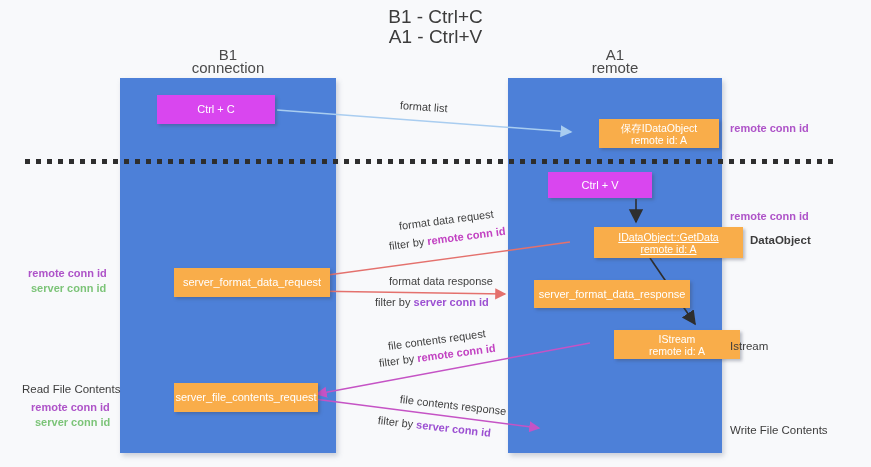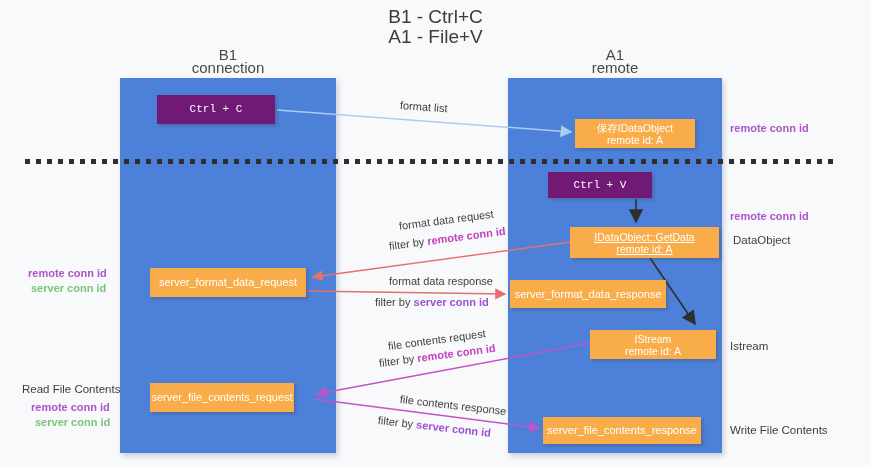--- a/index.html
+++ b/index.html
@@ -5,40 +5,40 @@
   html,body{margin:0;padding:0;}
   body{font-family:"Liberation Sans",sans-serif;background:#e9e9e9;}
   #canvas{position:relative;width:871px;height:467px;background:#f8f9fb;overflow:hidden;}
   .abs{position:absolute;}
   .title{width:100%;text-align:center;top:7px;font-size:19px;line-height:20px;color:#3c3c3c;}
   .lane-head{text-align:center;font-size:15px;line-height:13px;color:#4a4a4a;}
   .lane{background:#4d80d8;box-shadow:2px 3px 5px rgba(100,110,135,.30);}
   .box{display:flex;flex-direction:column;align-items:center;justify-content:center;
        color:#ffffff;font-size:11px;line-height:13px;text-align:center;
        box-shadow:2px 2px 3px rgba(60,70,95,.35);}
-  .orange{background:#f9ad4a;}
-  .green{background:#701a75;font-family:Liberation Mono, monospace;}
+  .orange{background:#f9ad4a;margin-left:24px;}
+  .green{background:#d946ef;}
   .dash-line{height:5px;background:repeating-linear-gradient(to right,#2e2e2e 0 5px,transparent 5px 11px);}
   .side-label{font-size:11px;font-weight:bold;white-space:nowrap;}
   .purple{color:#ae53c8;}
   .lgreen{color:#7cc478;}
   .plain{font-size:11.5px;font-weight:normal;color:#3d3d3d;}
   .arrow-label{font-size:11px;color:#3f3f3f;white-space:nowrap;transform-origin:left center;}
   .v-remote{color:#c243c2;font-weight:bold;}
   .v-server{color:#9c50d2;font-weight:bold;}
   svg{position:absolute;left:0;top:0;pointer-events:none;}
 </style>
 </head>
 <body>
 
 <div id="canvas">
 
   <div class="abs title">
     <div>B1 - Ctrl+C</div>
-    <div>A1 - File+V</div>
+    <div>A1 - Ctrl+V</div>
   </div>
 
   <div class="abs lane-head" style="left:120px;top:48px;width:216px;">
     <div>B1</div>
     <div>connection</div>
   </div>
   <div class="abs lane-head" style="left:508px;top:48px;width:214px;">
     <div>A1</div>
     <div>remote</div>
   </div>
@@ -92,27 +92,24 @@
   <div class="abs box orange" style="left:150px;top:268px;width:156px;height:29px;">
     <div>server_format_data_request</div>
   </div>
   <div class="abs box orange" style="left:590px;top:330px;width:126px;height:29px;font-size:10.5px;line-height:12px;">
     <div>IStream</div>
     <div>remote id: A</div>
   </div>
   <div class="abs box orange" style="left:150px;top:383px;width:144px;height:29px;">
     <div>server_file_contents_request</div>
   </div>
-  <div class="abs box orange" style="left:543px;top:417px;width:158px;height:27px;">
-    <div>server_file_contents_response</div>
-  </div>
 
   <div class="abs side-label purple" style="left:730px;top:122px;">remote conn id</div>
   <div class="abs side-label purple" style="left:730px;top:210px;">remote conn id</div>
-  <div class="abs side-label plain" style="left:733px;top:234px;">DataObject</div>
+  <div class="abs side-label plain" style="left:750px;top:234px;font-weight:bold;">DataObject</div>
   <div class="abs side-label plain" style="left:730px;top:340px;">Istream</div>
   <div class="abs side-label plain" style="left:730px;top:424px;">Write File Contents</div>
 
   <div class="abs side-label purple" style="left:28px;top:267px;">remote conn id</div>
   <div class="abs side-label lgreen" style="left:31px;top:282px;">server conn id</div>
   <div class="abs side-label plain" style="left:22px;top:383px;">Read File Contents</div>
   <div class="abs side-label purple" style="left:31px;top:401px;">remote conn id</div>
   <div class="abs side-label lgreen" style="left:35px;top:416px;">server conn id</div>
 
   <div class="abs arrow-label" style="left:400px;top:99px;transform:rotate(4deg);">format list</div>

